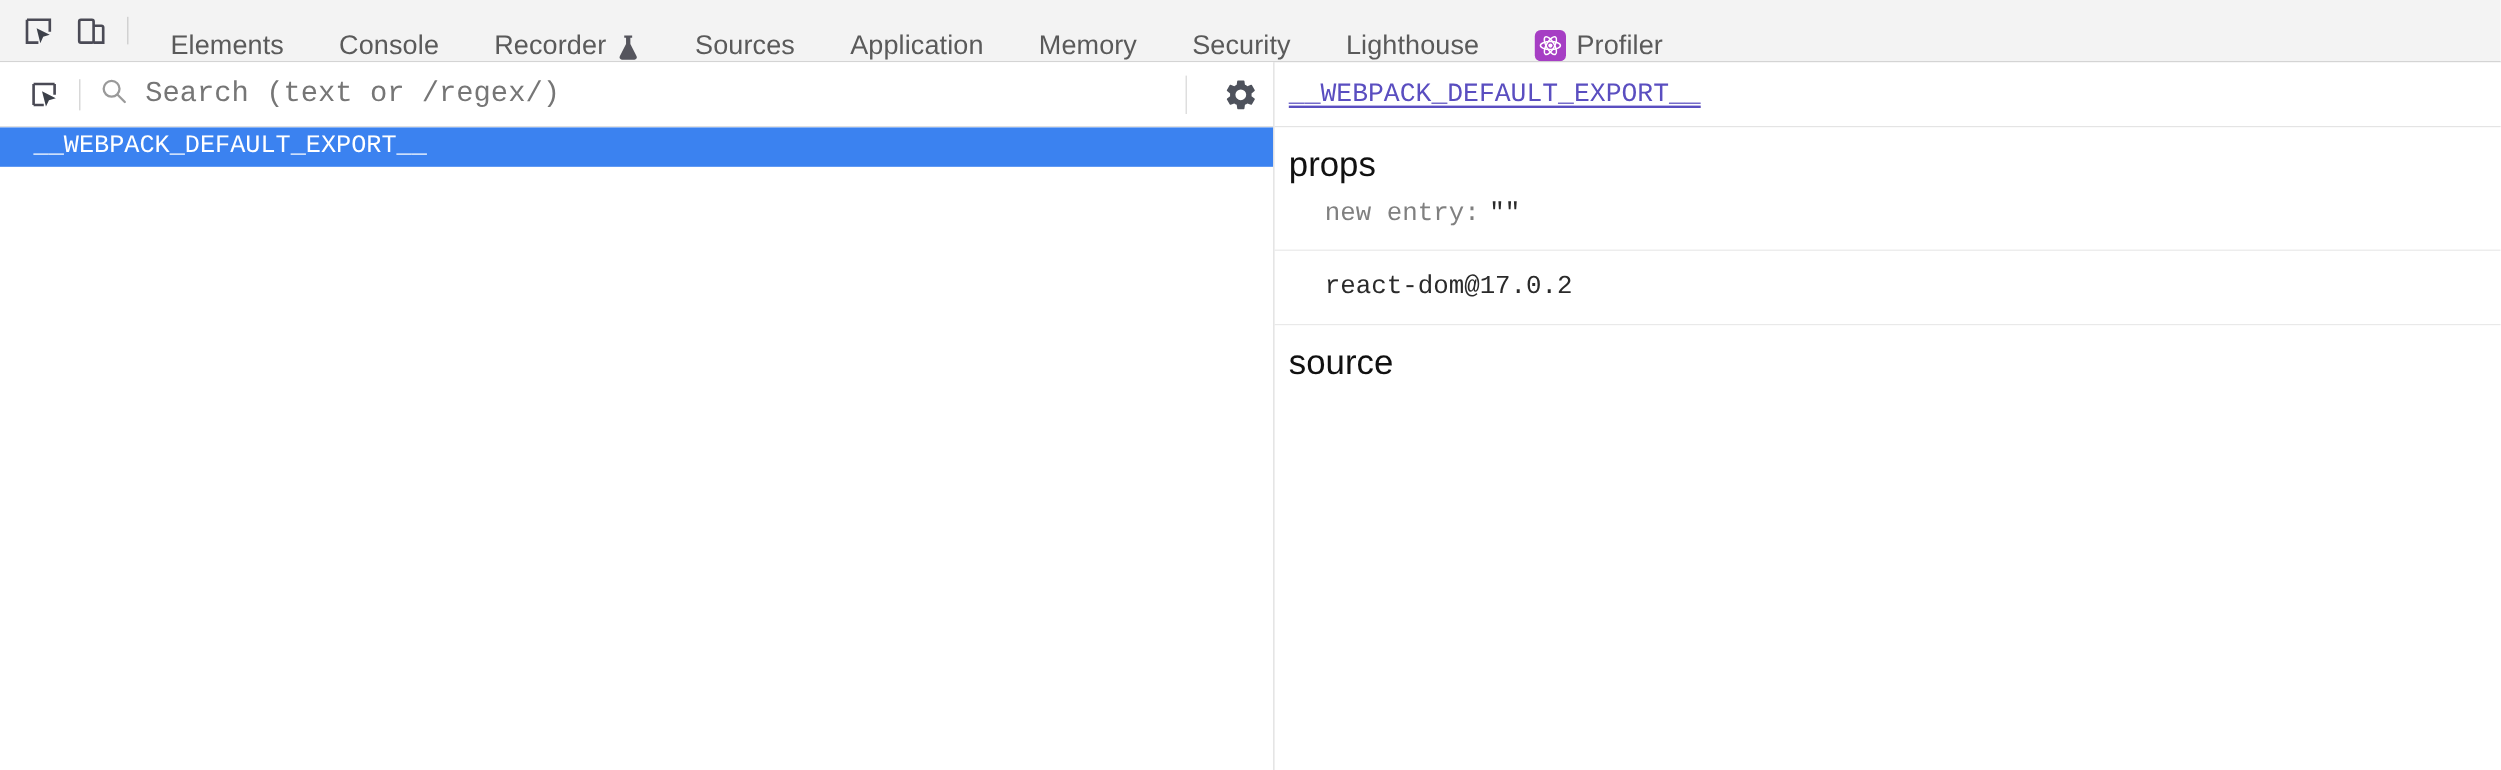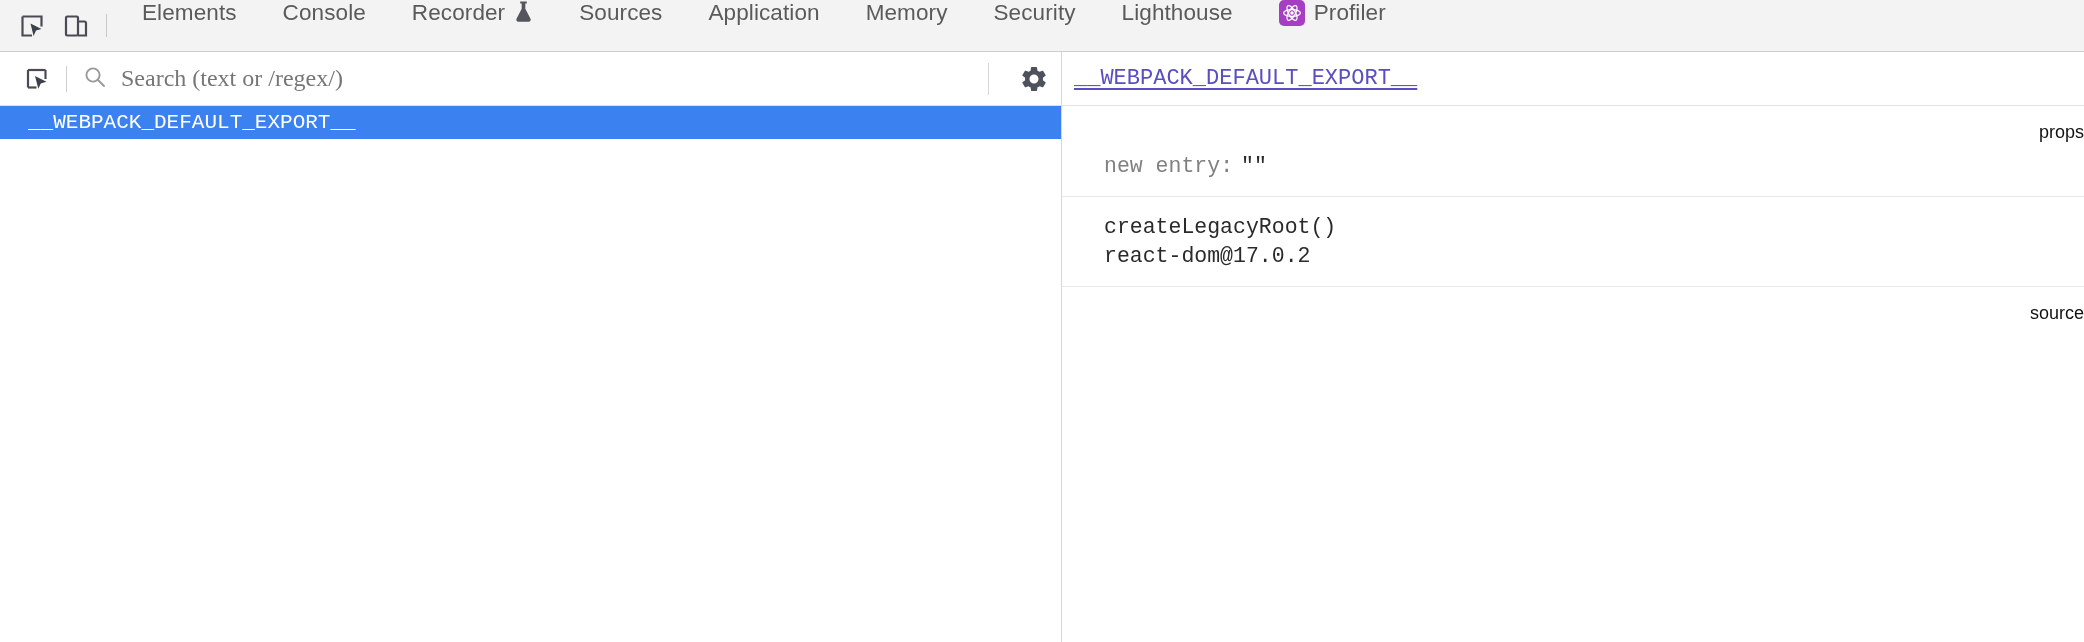--- a/index.html
+++ b/index.html
@@ -46,21 +46,21 @@
     width: 1px;
     background: #c9c9c9;
     margin: 14px 12px 14px 8px;
   }
   .tabs {
     display: flex;
     align-items: stretch;
   }
   .tab {
     display: flex;
-    align-items: flex-start;
+    align-items: flex-end;
     justify-content: center;
     gap: 9px;
     padding: 0 23px;
     font-size: 22.5px;
     color: #5a5a5a;
     cursor: pointer;
     position: relative;
     white-space: nowrap;
     letter-spacing: 0.1px;
   }
@@ -135,21 +135,21 @@
     display: flex;
     align-items: center;
     gap: 14px;
     height: 100%;
     padding-left: 8px;
   }
   .sb-input {
     border: none;
     outline: none;
     background: transparent;
-    font-family: Liberation Serif, serif;
+    font-family: Liberation Mono, monospace;
     font-size: 24px;
     color: #8b5cf6;
     width: 100%;
     padding: 0;
   }
   .sb-input::placeholder {
     color: #767676;
     opacity: 1;
   }
   .sb-gear-wrap {
@@ -219,24 +219,23 @@
   }
   .rp-section {
     padding: 16px 0 16px 12px;
     border-bottom: 1px solid #e9e9e9;
   }
   .rp-section:last-child {
     border-bottom: none;
   }
   .rp-section-title {
     font-family: "Liberation Sans", sans-serif;
-    font-size: 18px;
+    font-size: 29px;
     color: #111111;
     margin-bottom: 9px;
-    text-align: right;
   }
   .rp-row {
     font-family: "Liberation Mono", monospace;
     font-size: 21.5px;
     line-height: 1.32;
     padding-left: 30px;
     white-space: nowrap;
   }
   .rp-key {
     color: #808080;
@@ -393,21 +392,20 @@
       <div class="rp-body">
 
         <div class="rp-section">
           <div class="rp-section-title">props</div>
           <div class="rp-row">
             <span class="rp-key">new entry</span><span class="rp-colon">:</span><span class="rp-val-string">""</span>
           </div>
         </div>
 
         <div class="rp-section">
-          <div class="rp-row rp-plain">createLegacyRoot()</div>
           <div class="rp-row rp-plain">react-dom@17.0.2</div>
         </div>
 
         <div class="rp-section">
           <div class="rp-section-title">source</div>
         </div>
 
       </div>
     </div>
 

